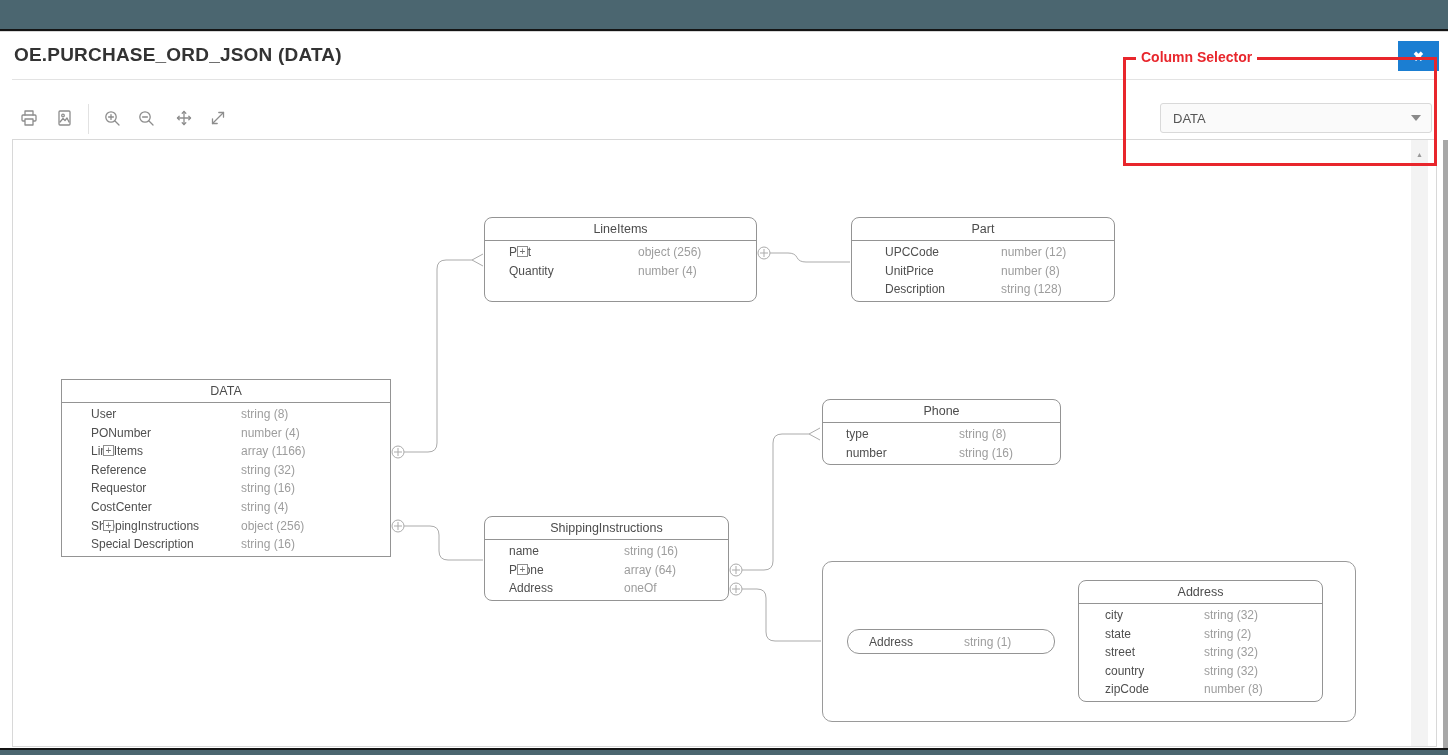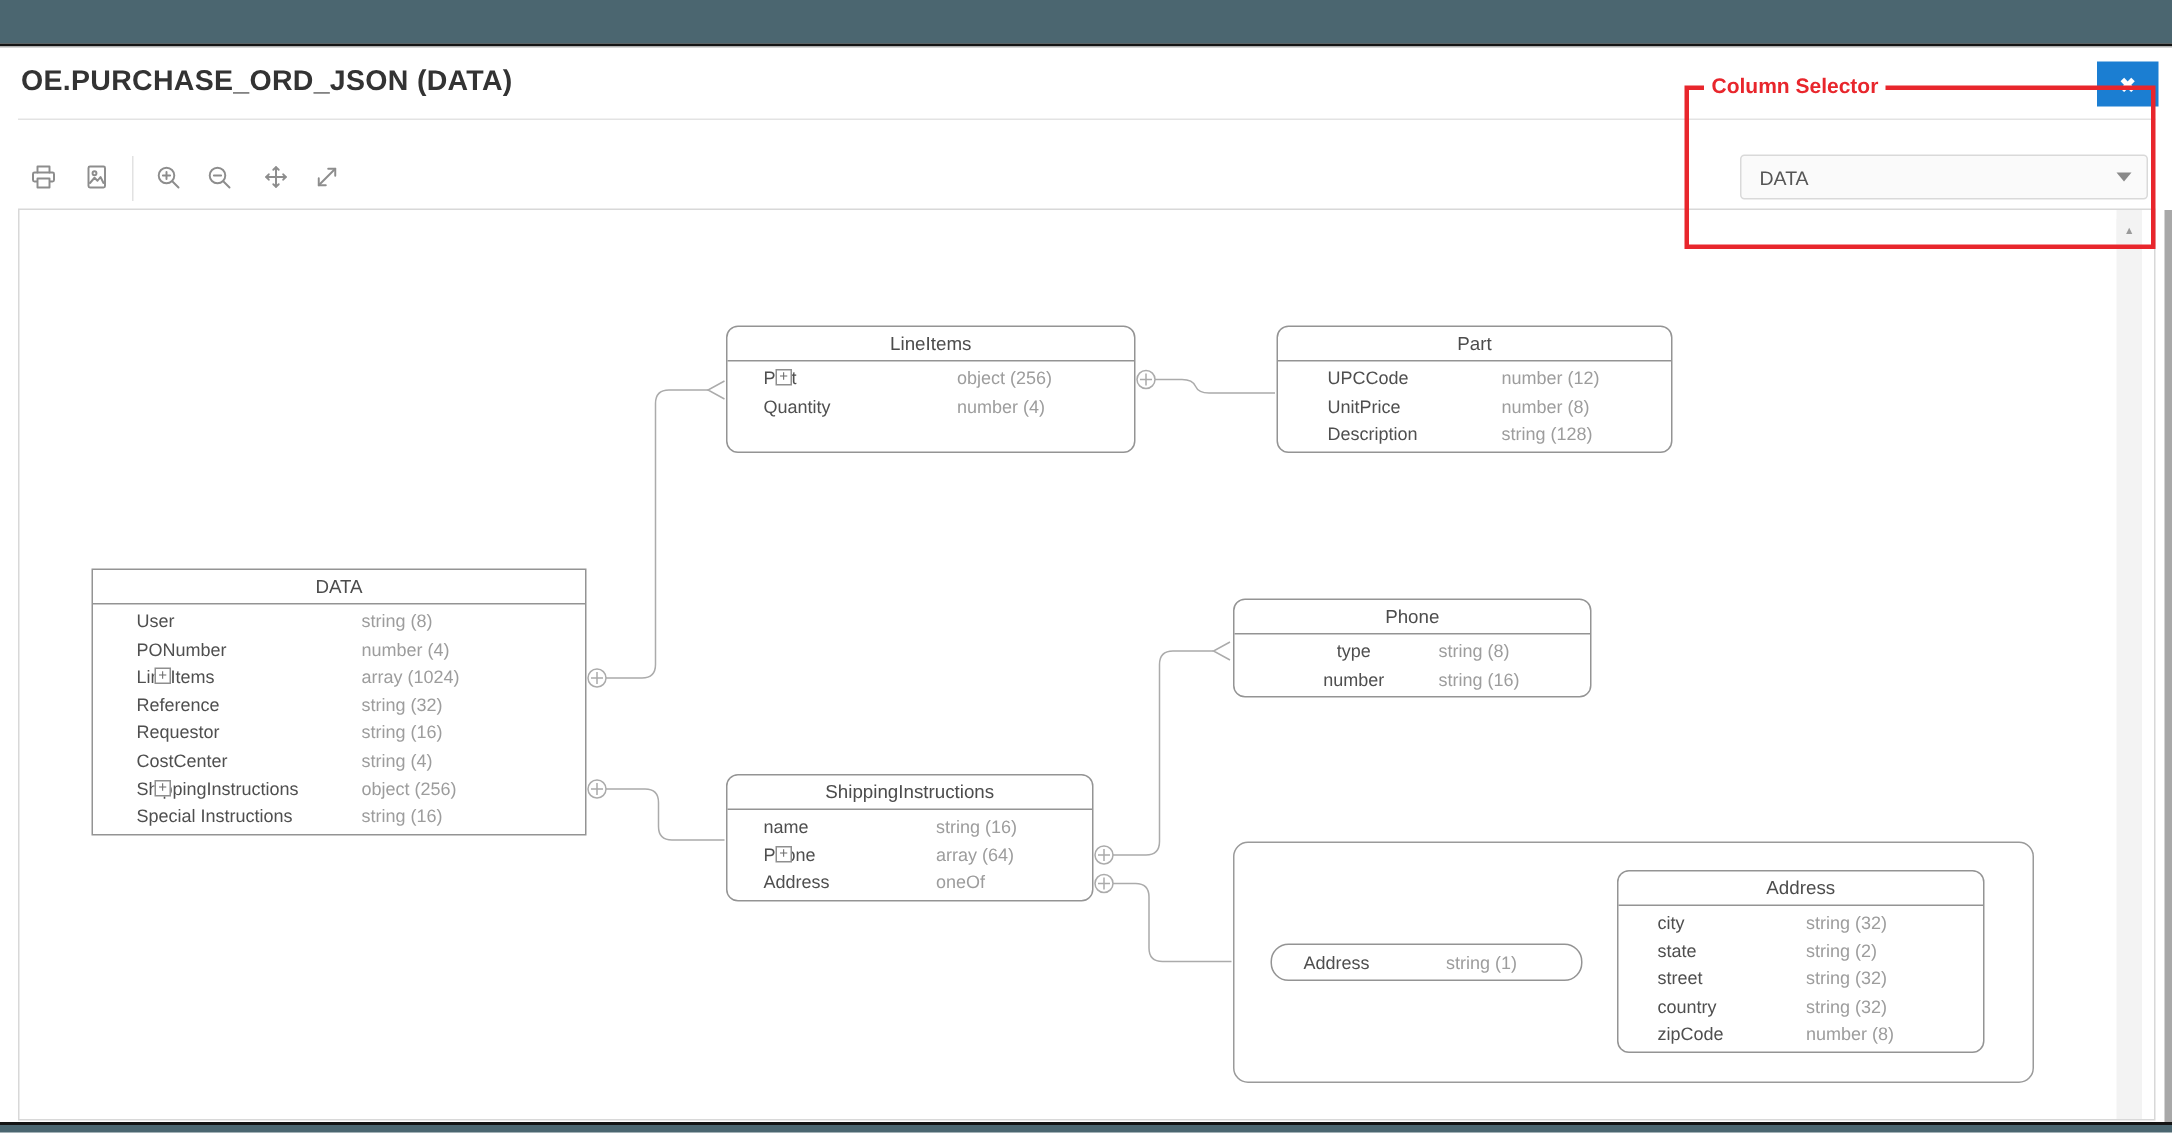--- a/index.html
+++ b/index.html
@@ -37,21 +37,21 @@
   .etitle { height:23px; line-height:23px; text-align:center; border-bottom:1px solid #949494; font-size:12.5px; color:#4c4c4c; }
   .ebody { padding-top:2px; }
   .erow { display:flex; height:18.6px; line-height:18.6px; position:relative; white-space:nowrap; }
   .rname { color:#4f4f4f; flex:none; }
   .rtype { color:#9d9d9d; flex:none; }
   .expand { position:absolute; width:11px; height:11px; border:1px solid #8f8f8f; top:3px;
     font-size:10px; line-height:9px; text-align:center; color:#6f6f6f; background:#fff; cursor:pointer; }
   .e-data  .ebody { padding-left:29px; } .e-data  .rname { width:150px; } .e-data  .expand { left:12px; }
   .e-li    .ebody { padding-left:24px; } .e-li    .rname { width:129px; } .e-li    .expand { left:8px; }
   .e-part  .ebody { padding-left:33px; } .e-part  .rname { width:116px; }
-  .e-phone .ebody { padding-left:23px; } .e-phone .rname { width:113px;text-align:center; }
+  .e-phone .ebody { padding-left:23px; } .e-phone .rname { width:113px; }
   .e-ship  .ebody { padding-left:24px; } .e-ship  .rname { width:115px; } .e-ship .expand { left:8px; }
   .e-addr  .ebody { padding-left:26px; } .e-addr  .rname { width:99px; }
 
   .oneof-box { position:absolute; left:822px; top:561px; width:534px; height:161px; border:1px solid #9a9a9a; border-radius:10px; background:#fff; z-index:1; }
   .pill { position:absolute; left:847px; top:629px; width:208px; height:25px; border:1px solid #949494; border-radius:12px;
     background:#fff; z-index:2; display:flex; align-items:center; padding-left:21px; font-size:12px; white-space:nowrap; }
   .pill .rname { width:95px; }
 
   
   .vtrack { position:absolute; left:1411px; top:140px; width:17px; height:606px; background:#f3f3f3; z-index:3; }
@@ -166,41 +166,41 @@
         <span class="rname">User</span>
         <span class="rtype">string (8)</span>
       </div>
       <div class="erow">
         <span class="rname">PONumber</span>
         <span class="rtype">number (4)</span>
       </div>
       <div class="erow">
         <span class="expand">+</span>
         <span class="rname">LineItems</span>
-        <span class="rtype">array (1024)</span>
+        <span class="rtype">array (1166)</span>
       </div>
       <div class="erow">
         <span class="rname">Reference</span>
         <span class="rtype">string (32)</span>
       </div>
       <div class="erow">
         <span class="rname">Requestor</span>
         <span class="rtype">string (16)</span>
       </div>
       <div class="erow">
         <span class="rname">CostCenter</span>
         <span class="rtype">string (4)</span>
       </div>
       <div class="erow">
         <span class="expand">+</span>
         <span class="rname">ShippingInstructions</span>
         <span class="rtype">object (256)</span>
       </div>
       <div class="erow">
-        <span class="rname">Special Instructions</span>
+        <span class="rname">Special Description</span>
         <span class="rtype">string (16)</span>
       </div>
     </div>
 </div>
 
 <div class="entity e-li" style="left:484px;top:217px;width:273px;height:85px">
   <div class="etitle">LineItems</div>
   <div class="ebody">
       <div class="erow">
         <span class="expand">+</span>

